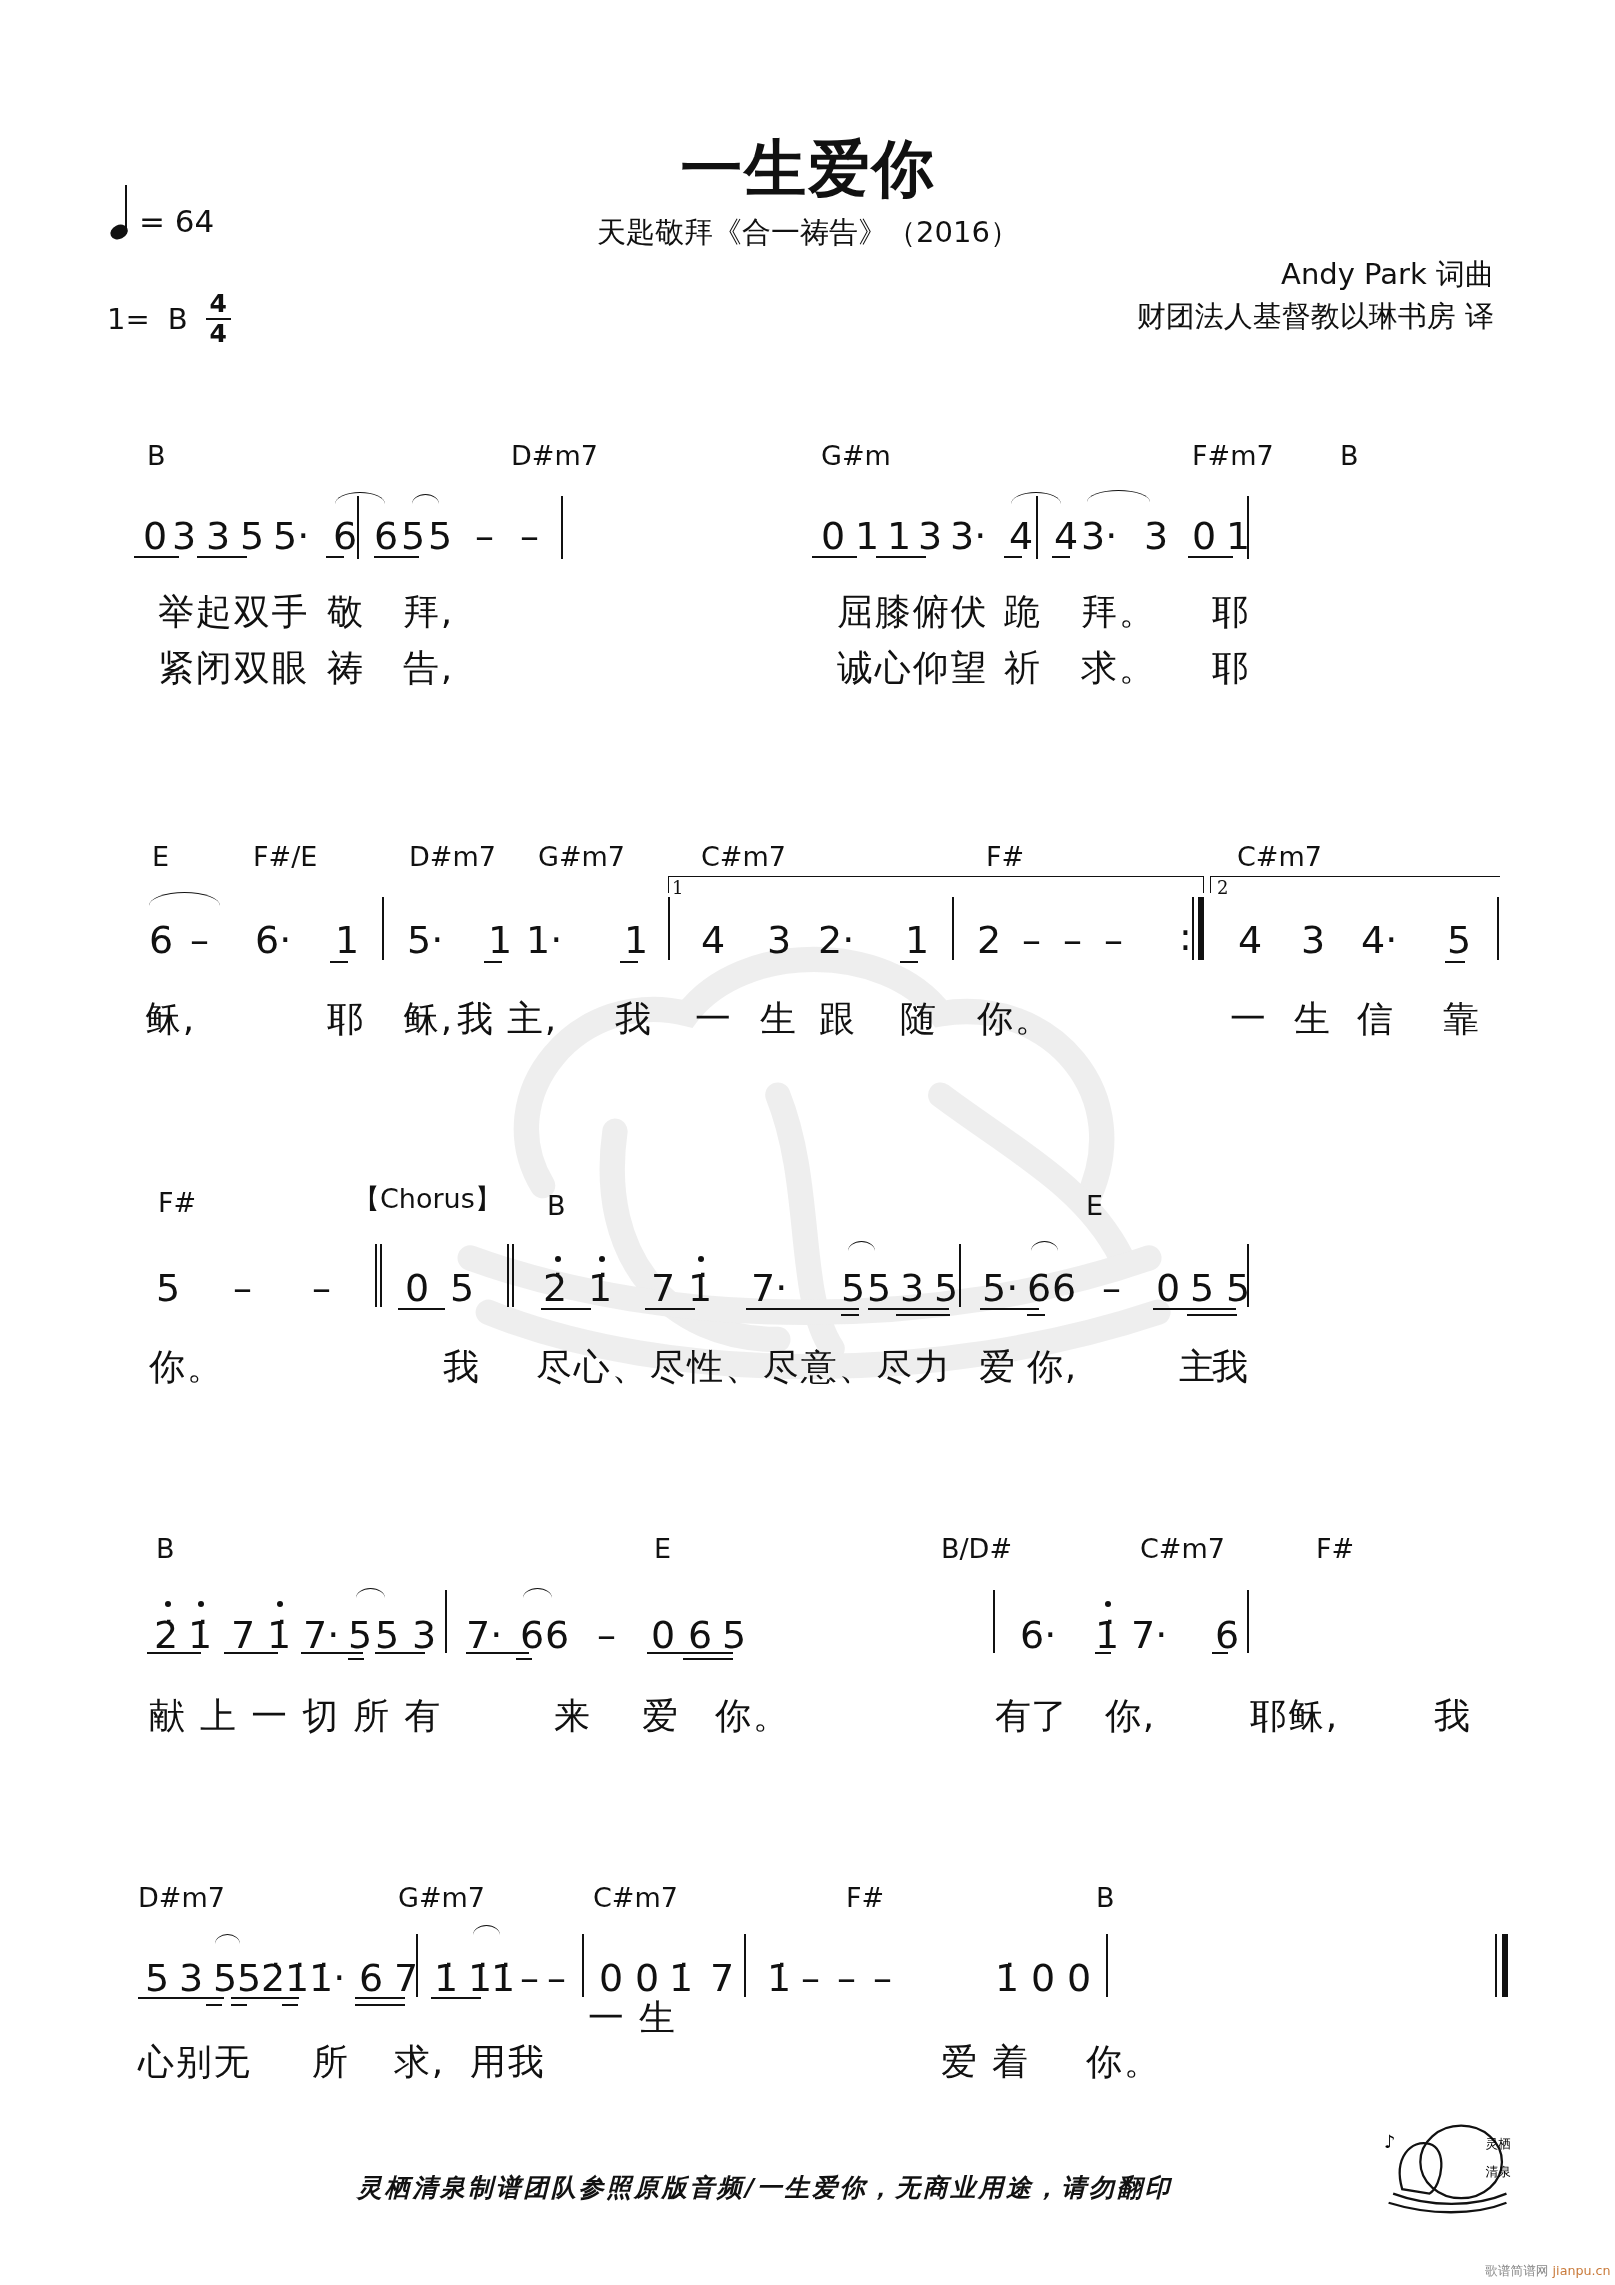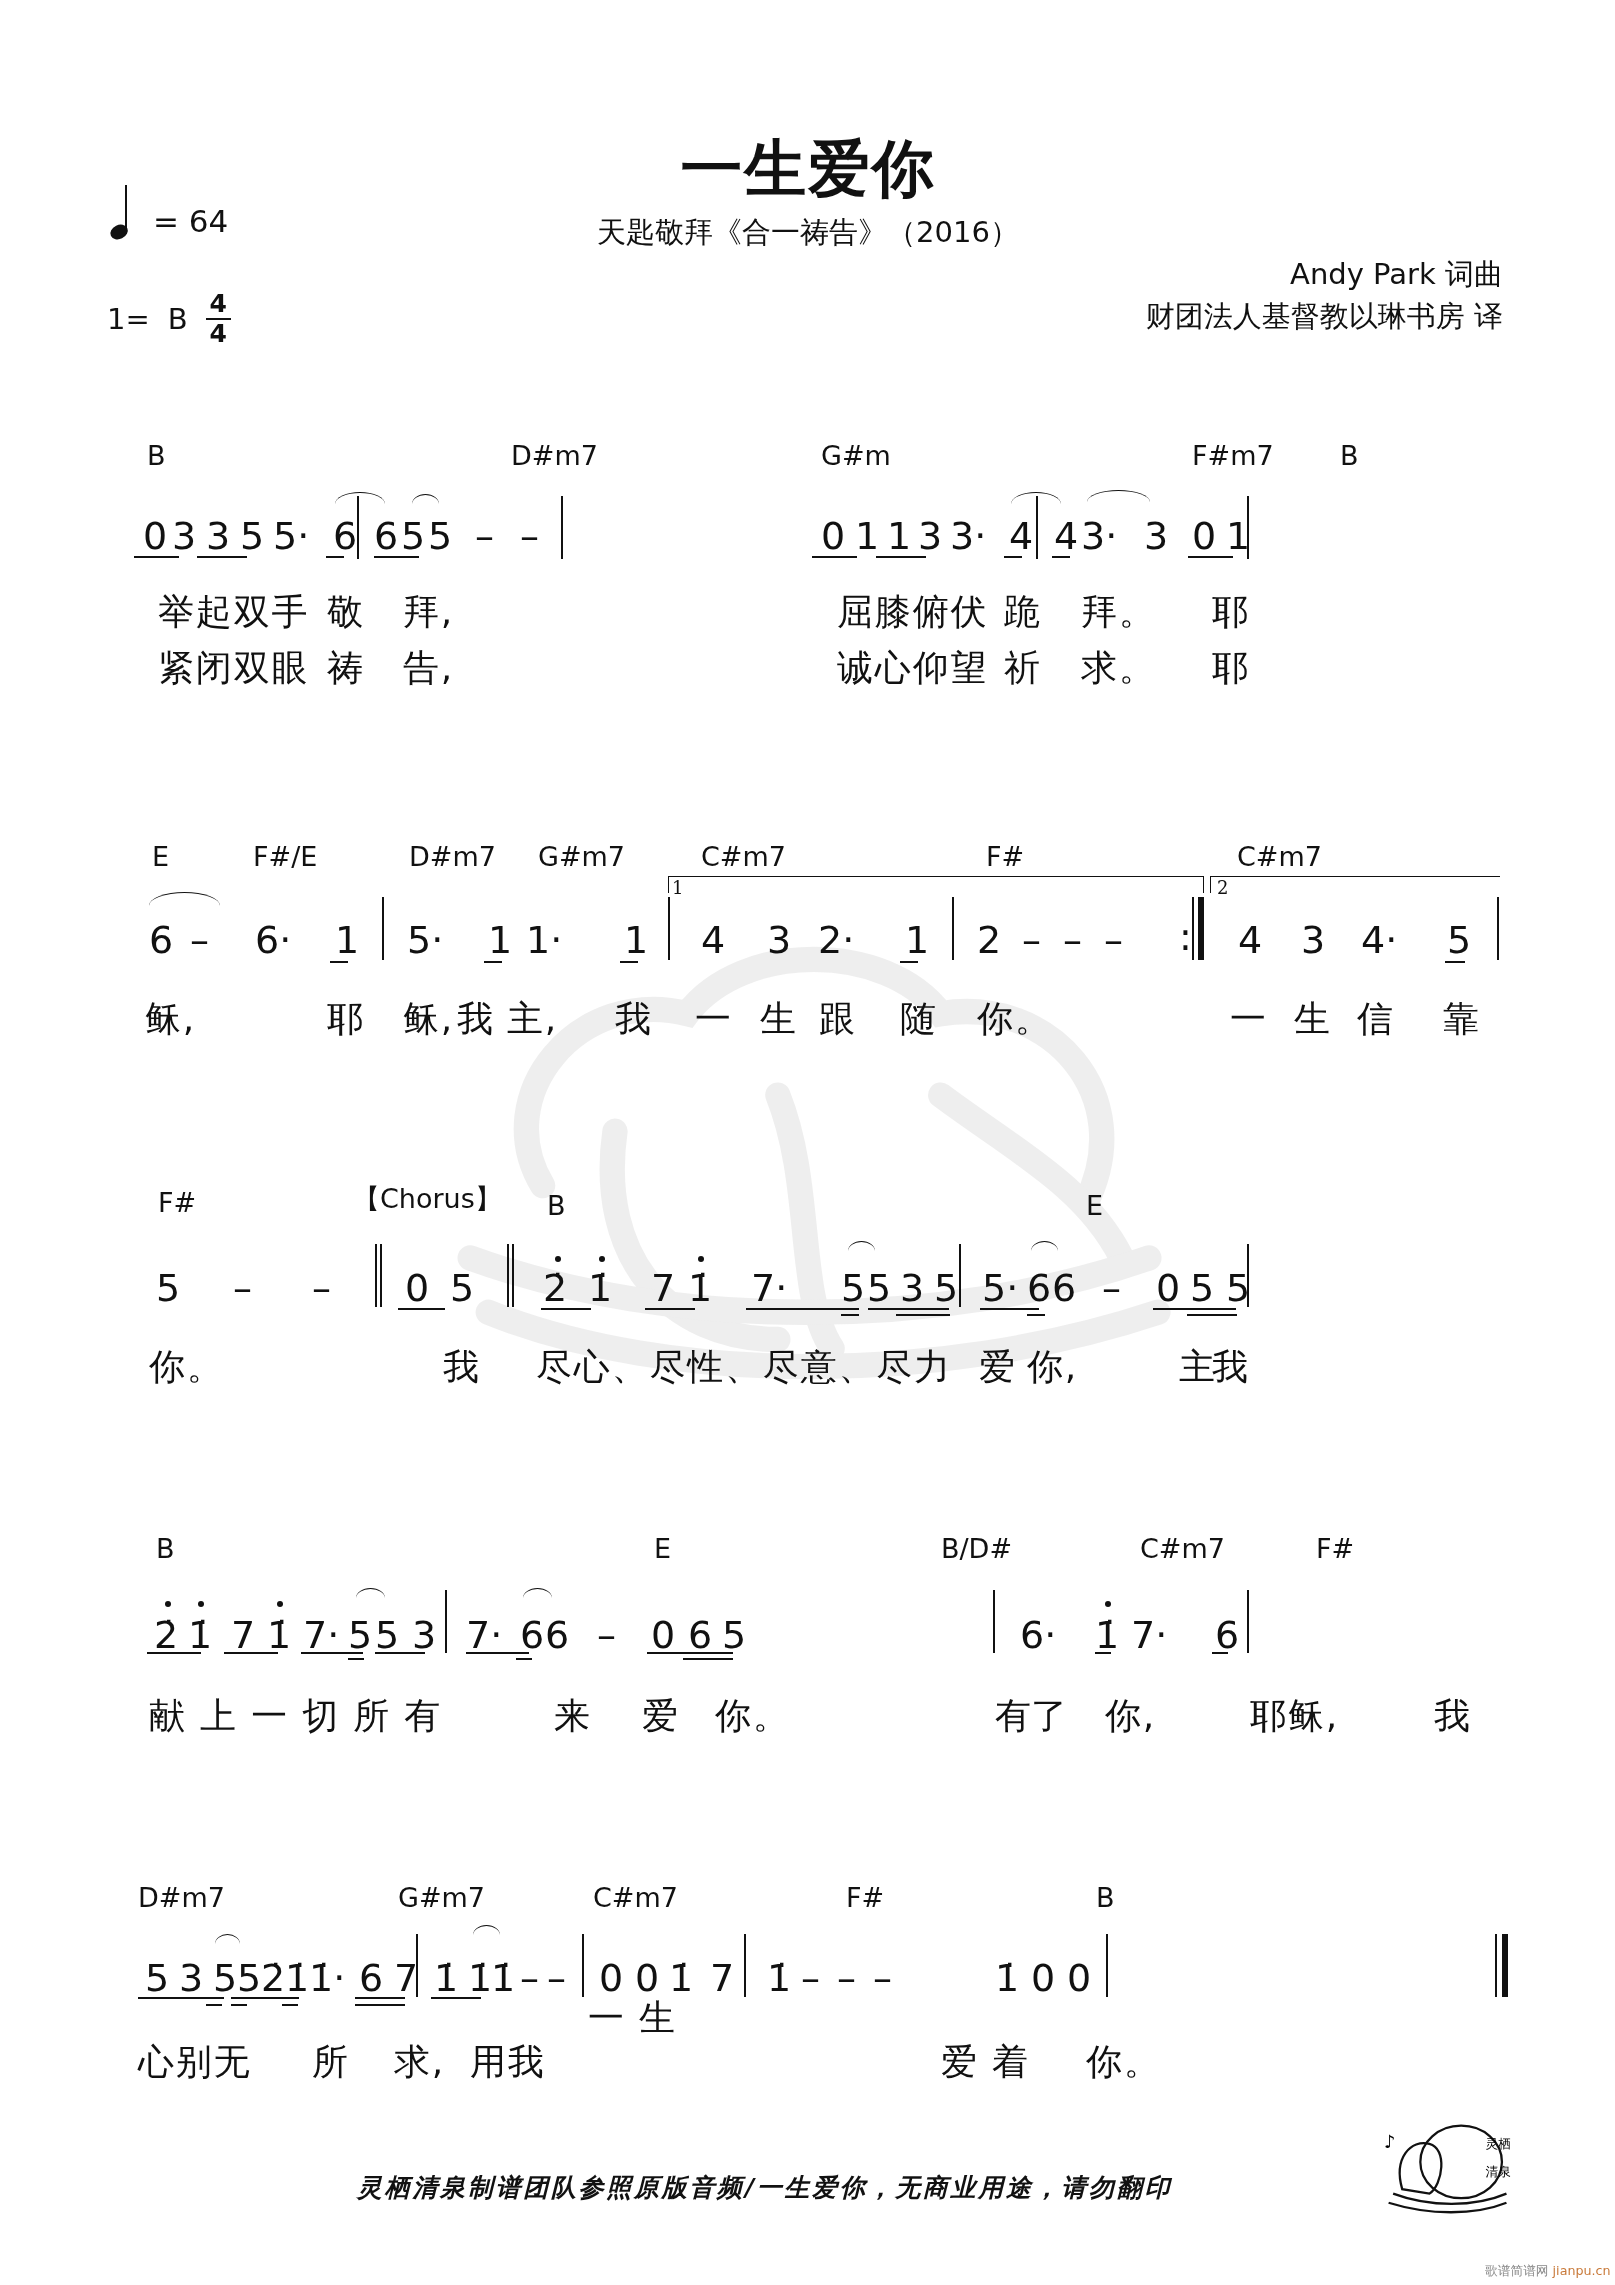--- a/index.html
+++ b/index.html
@@ -1,28 +1,28 @@
 <!DOCTYPE html>
 <html style="font-size:14.5px"><head>
 <meta charset="utf-8">
 <style>
   html, body { margin:0; padding:0; background:#ffffff; }
   body { width:1616px; height:2285px; position:relative; overflow:hidden;
          font-family:"DejaVu Sans", "Liberation Sans", sans-serif; color:#111; }
   .abs { position:absolute; white-space:nowrap; }
   .title { left:0; width:1616px; top:127px; text-align:center; font-size:62px; font-weight:bold; letter-spacing:1.8px; }
   .subtitle { left:0; width:1616px; top:213px; text-align:center; font-size:29px; }
-  .tempo { left:110px; top:185px; font-size:31px; display:flex; align-items:flex-end; gap:23px; }
+  .tempo { left:110px; top:185px; font-size:31px; display:flex; align-items:flex-end; gap:9px; }
   .note-icon { width:20px; height:54px; position:relative; display:inline-block; }
   .note-icon .stem { position:absolute; right:2.7px; top:0; width:2.7px; height:47px; background:#111; }
   .note-icon .head { position:absolute; left:0; bottom:0; width:18px; height:13.6px; background:#111; border-radius:50%; transform:rotate(-25deg); }
   .key { left:107px; top:291px; font-size:29px; display:flex; align-items:center; gap:18px; }
   .frac { display:inline-flex; flex-direction:column; align-items:center; font-size:25px; font-weight:bold; line-height:25px; }
   .frac .bar { width:25px; height:1.8px; background:#111; margin:1.8px 0; }
-  .credit { right:113px; font-size:29px; text-align:left; }
+  .credit { right:122px; font-size:29px; text-align:left; }
   .chord { font-size:27px; }
   .num { font-size:38px; }
   .lyric { font-size:36px; letter-spacing:1.8px; }
   .barline { position:absolute; width:1.8px; background:#111; }
   .thick { width:6.3px; }
   .uline { position:absolute; height:1.8px; background:#111; }
   .slur { position:absolute; border-top:1.8px solid #111; border-radius:50% 50% 0 0 / 100% 100% 0 0; }
   .dot { position:absolute; width:6.3px; height:6.3px; background:#111; border-radius:50%; }
   .volta { position:absolute; border-top:1.8px solid #111; border-left:1.8px solid #111; }
   .volta-num { position:absolute; font-family:"DejaVu Serif", serif; font-size:18px; }

